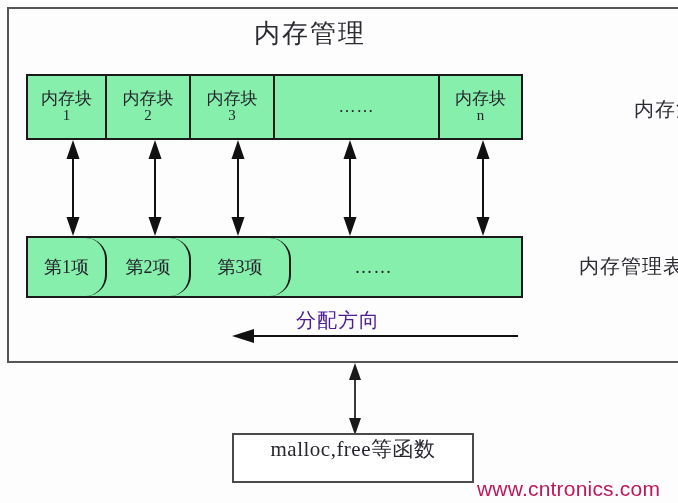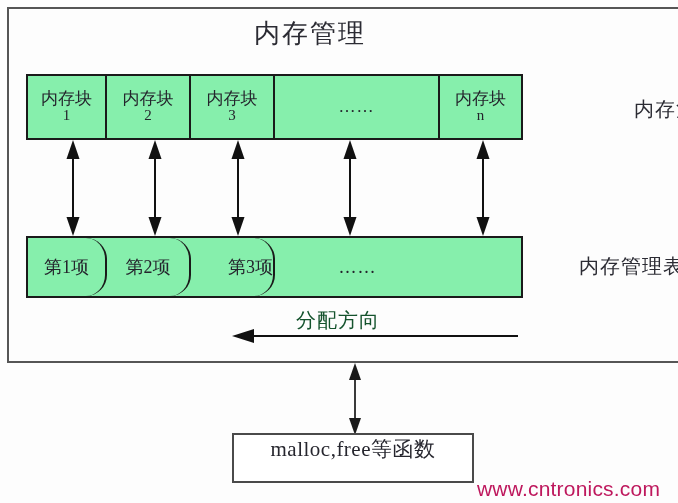--- a/index.html
+++ b/index.html
@@ -79,21 +79,21 @@
   
   .table-row {
     left: 26px;
     top: 236px;
     width: 497px;
     height: 62px;
   }
   .table-row .cell { font-size: 18px; border-radius: 21px; }
   .table-row .cell.w1 { width: 79px; }
   .table-row .cell.w2 { width: 84px; }
-  .table-row .cell.w3 { width: 84px; align-items: flex-end; }
+  .table-row .cell.w3 { width: 100px; }
   .table-row .cell.wide { width: 165px; letter-spacing: 1px; }
   .table-row .cell.w5 { width: 81px; }
 
   
   .side-label {
     position: absolute;
     font-size: 20px;
     color: #2b2b33;
     letter-spacing: 1px;
     white-space: nowrap;
@@ -109,21 +109,21 @@
     width: 16px;
     height: 96px;
   }
 
   
   .alloc-label {
     position: absolute;
     left: 296px;
     top: 307px;
     font-size: 20px;
-    color: #14532d;
+    color: #4c1d95;
     letter-spacing: 1px;
     font-family: Liberation Mono, monospace;
   }
   .alloc-arrow {
     position: absolute;
     left: 232px;
     top: 328px;
     width: 286px;
     height: 16px;
   }

